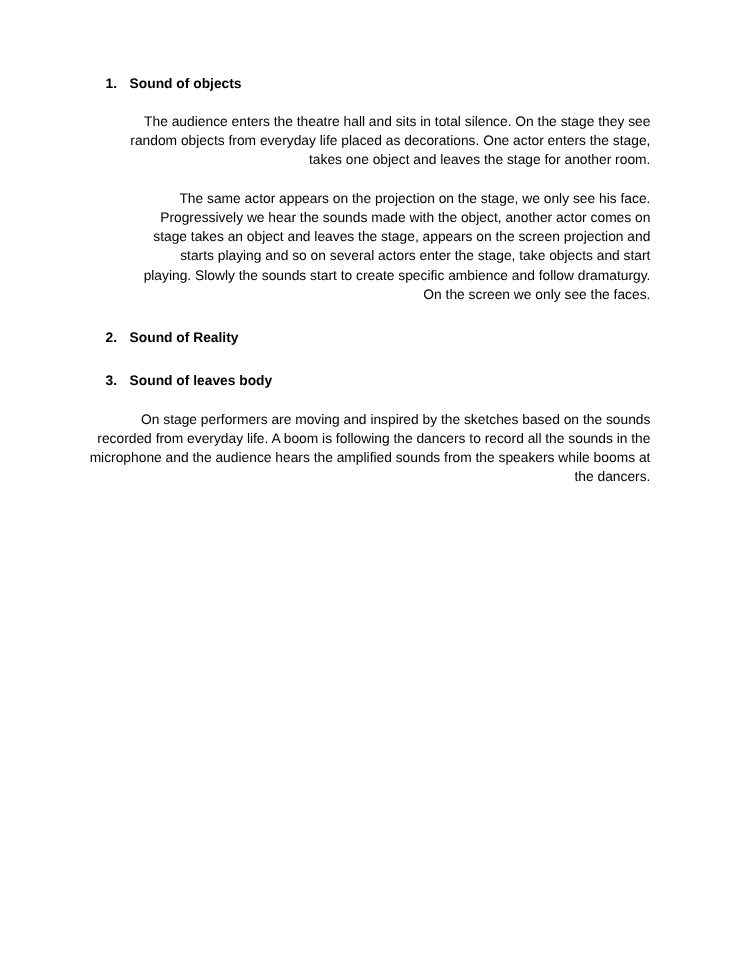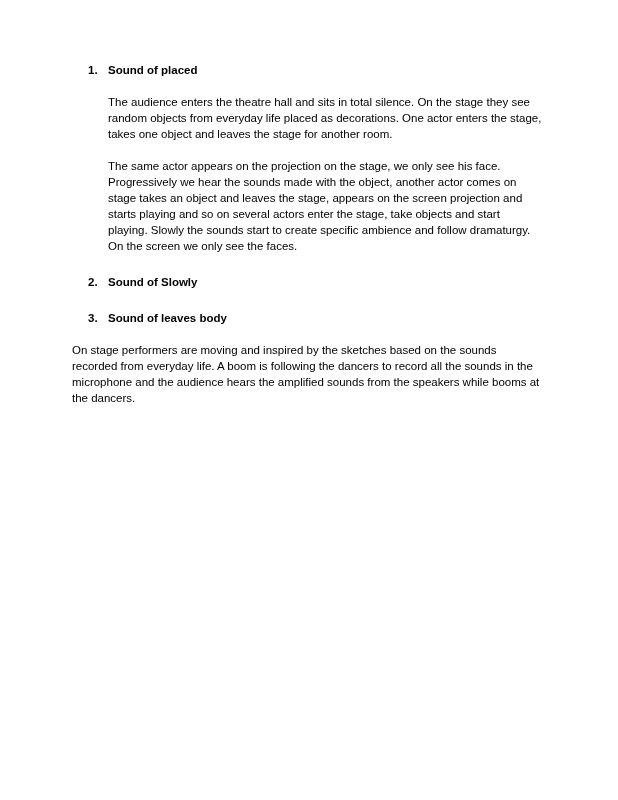--- a/index.html
+++ b/index.html
@@ -28,42 +28,43 @@
   .list-heading .num {
     width: 20px;
     margin-left: 16px;
     flex: 0 0 auto;
   }
   .list-heading.spaced-before {
     margin-top: 20px;
   }
   p.body-para {
     margin: 0 0 16px 0;
+    text-align: right;
   }
   p.indented {
     margin-left: 36px;
   }
   p.extra-gap-top {
   }
 </style>
 </head>
 <body>
 
 <div class="page">
 
   <div class="list-heading">
     <span class="num">1.</span>
-    <span class="heading-text">Sound of placed</span>
+    <span class="heading-text">Sound of objects</span>
   </div>
   <p class="body-para indented">The audience enters the theatre hall and sits in total silence. On the stage they see random objects from everyday life placed as decorations. One actor enters the stage, takes one object and leaves the stage for another room.</p>
   <p class="body-para indented">The same actor appears on the projection on the stage, we only see his face. Progressively we hear the sounds made with the object, another actor comes on stage takes an object and leaves the stage, appears on the screen projection and starts playing and so on several actors enter the stage, take objects and start playing. Slowly the sounds start to create specific ambience and follow dramaturgy. On the screen we only see the faces.</p>
 
   <div class="list-heading spaced-before">
     <span class="num">2.</span>
-    <span class="heading-text">Sound of Slowly</span>
+    <span class="heading-text">Sound of Reality</span>
   </div>
 
   <div class="list-heading spaced-before">
     <span class="num">3.</span>
     <span class="heading-text">Sound of leaves body</span>
   </div>
   <p class="body-para extra-gap-top">On stage performers are moving and inspired by the sketches based on the sounds recorded from everyday life.  A boom is following the dancers to record all the sounds in the microphone and the audience hears the amplified sounds from the speakers while booms at the dancers.</p>
 
 </div>
 

